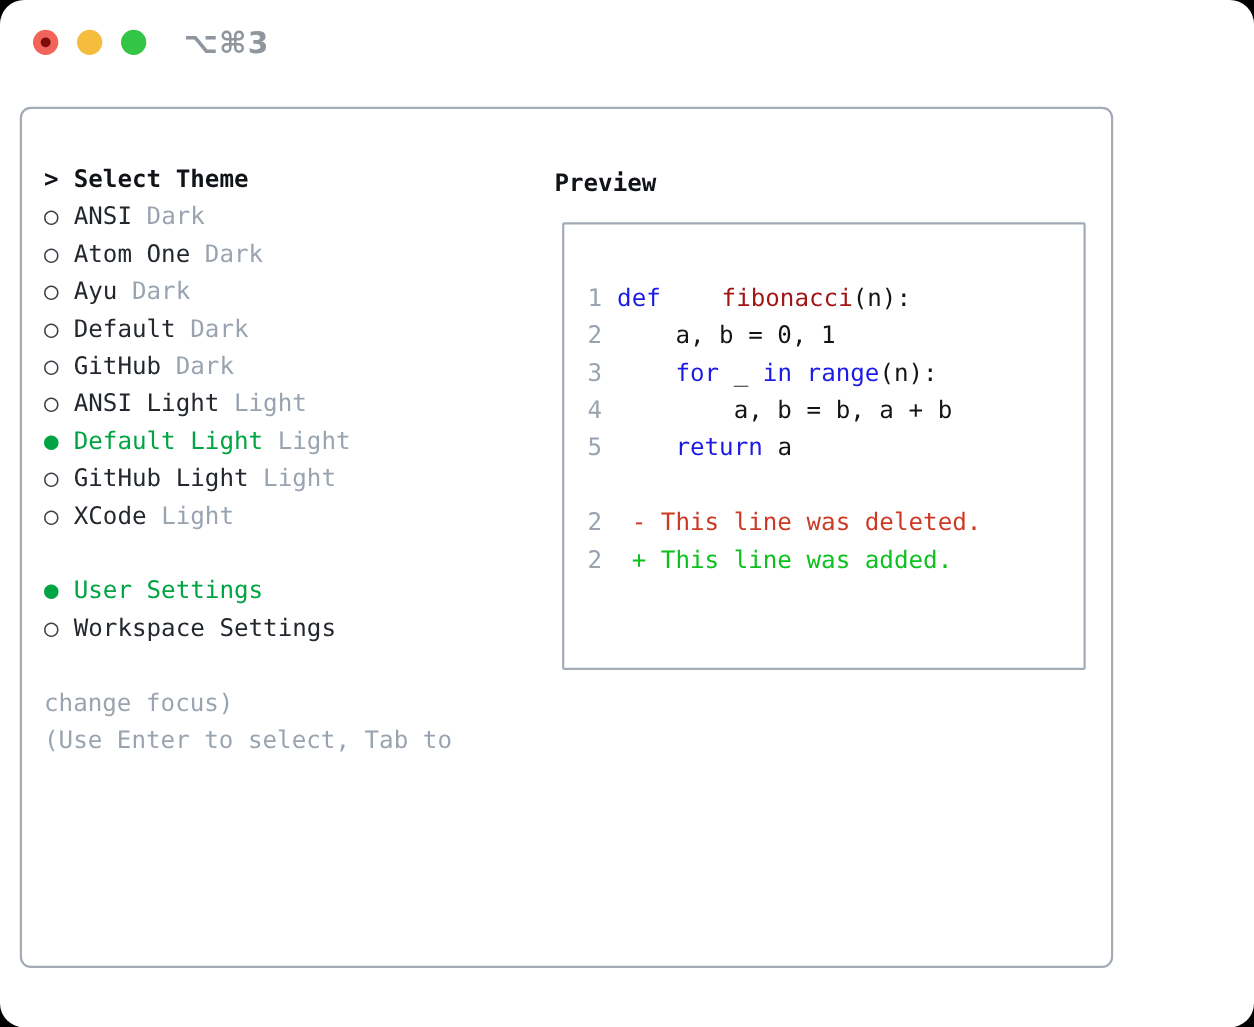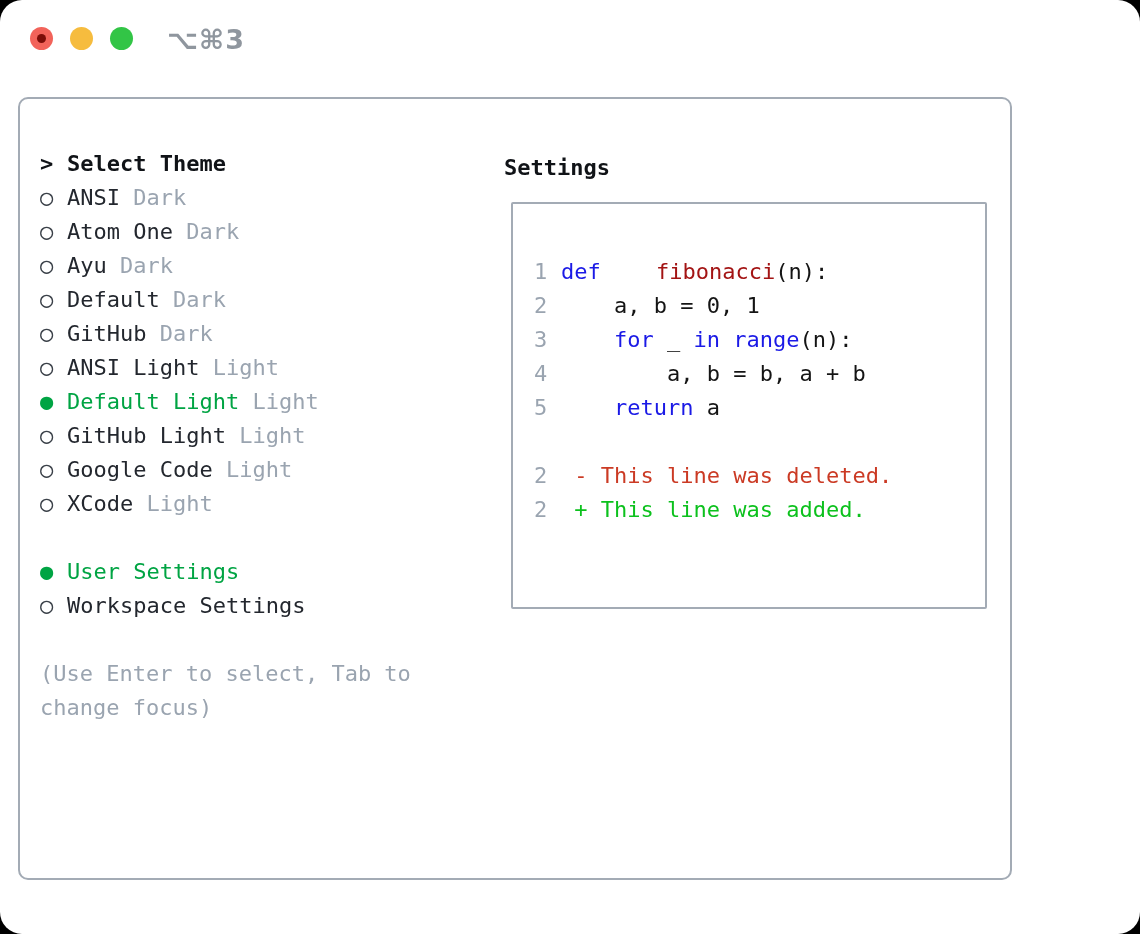--- a/index.html
+++ b/index.html
@@ -103,30 +103,29 @@
     <div class="left-col" id="left-col">
         <div class="row"><span class="marker prompt">&gt;</span><span class="hdr">Select Theme</span></div>
         <div class="row"><span class="marker ">○</span><span>ANSI </span><span class="suffix">Dark</span></div>
         <div class="row"><span class="marker ">○</span><span>Atom One </span><span class="suffix">Dark</span></div>
         <div class="row"><span class="marker ">○</span><span>Ayu </span><span class="suffix">Dark</span></div>
         <div class="row"><span class="marker ">○</span><span>Default </span><span class="suffix">Dark</span></div>
         <div class="row"><span class="marker ">○</span><span>GitHub </span><span class="suffix">Dark</span></div>
         <div class="row"><span class="marker ">○</span><span>ANSI Light </span><span class="suffix">Light</span></div>
         <div class="row"><span class="marker sel">●</span><span class="sel-text">Default Light </span><span class="suffix">Light</span></div>
         <div class="row"><span class="marker ">○</span><span>GitHub Light </span><span class="suffix">Light</span></div>
-        <div class="row"><span class="marker ">○</span><span>Google Code </span><span class="suffix">Light</span></div>
         <div class="row"><span class="marker ">○</span><span>XCode </span><span class="suffix">Light</span></div>
         <div class="spacer"></div>
         <div class="row"><span class="marker sel">●</span><span class="sel-text">User Settings</span></div>
         <div class="row"><span class="marker ">○</span><span>Workspace Settings</span></div>
         <div class="spacer"></div>
+        <div class="row help">change focus)</div>
         <div class="row help">(Use Enter to select, Tab to</div>
-        <div class="row help">change focus)</div>
       </div>
-    <div class="preview-title">Settings</div>
+    <div class="preview-title">Preview</div>
     <div class="preview-box">
       <div class="code" id="code">
           <div class="cline"><span class="ln">1</span><span class="seg-kw">def </span><span class="seg-fn">fibonacci</span><span class="seg-plain">(n):</span></div>
           <div class="cline"><span class="ln">2</span><span class="seg-plain">    a, b = 0, 1</span></div>
           <div class="cline"><span class="ln">3</span><span class="seg-plain">    </span><span class="seg-kw">for</span><span class="seg-plain"> _ </span><span class="seg-kw">in</span><span class="seg-plain"> </span><span class="seg-kw">range</span><span class="seg-plain">(n):</span></div>
           <div class="cline"><span class="ln">4</span><span class="seg-plain">        a, b = b, a + b</span></div>
           <div class="cline"><span class="ln">5</span><span class="seg-plain">    </span><span class="seg-kw">return</span><span class="seg-plain"> a</span></div>
           <div class="cline"><span class="ln"></span></div>
           <div class="cline"><span class="ln">2</span><span class="seg-del"> - This line was deleted.</span></div>
           <div class="cline"><span class="ln">2</span><span class="seg-add"> + This line was added.</span></div>

